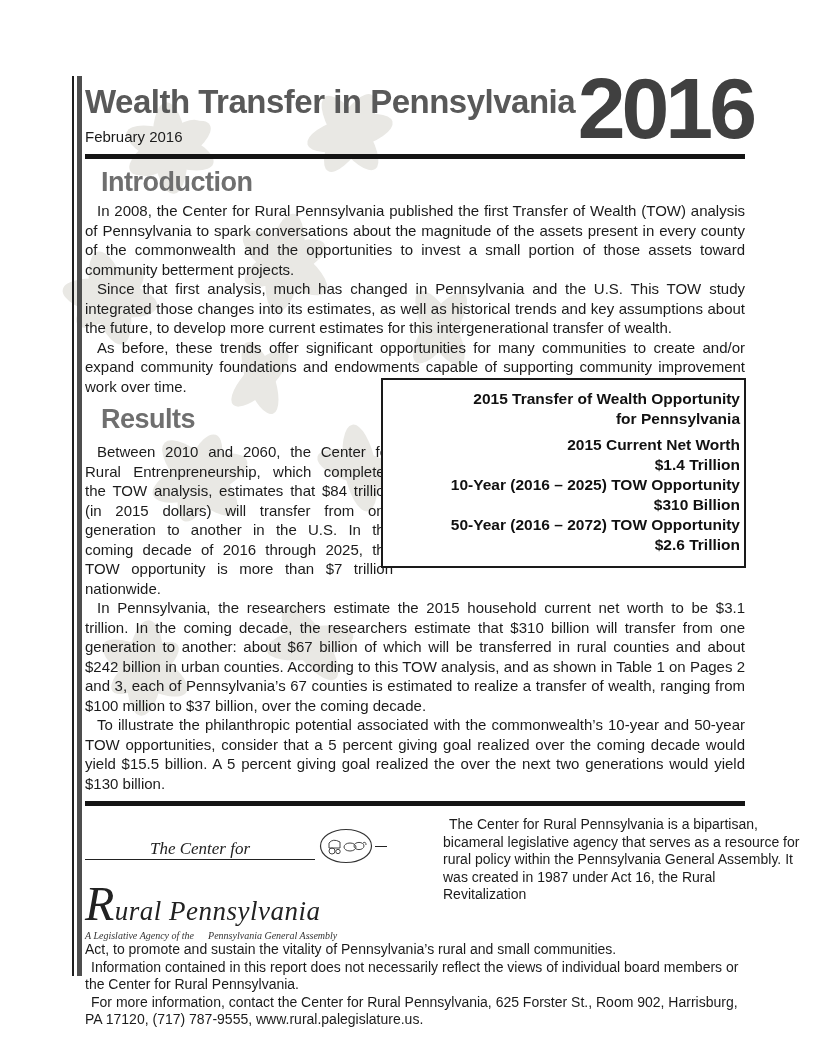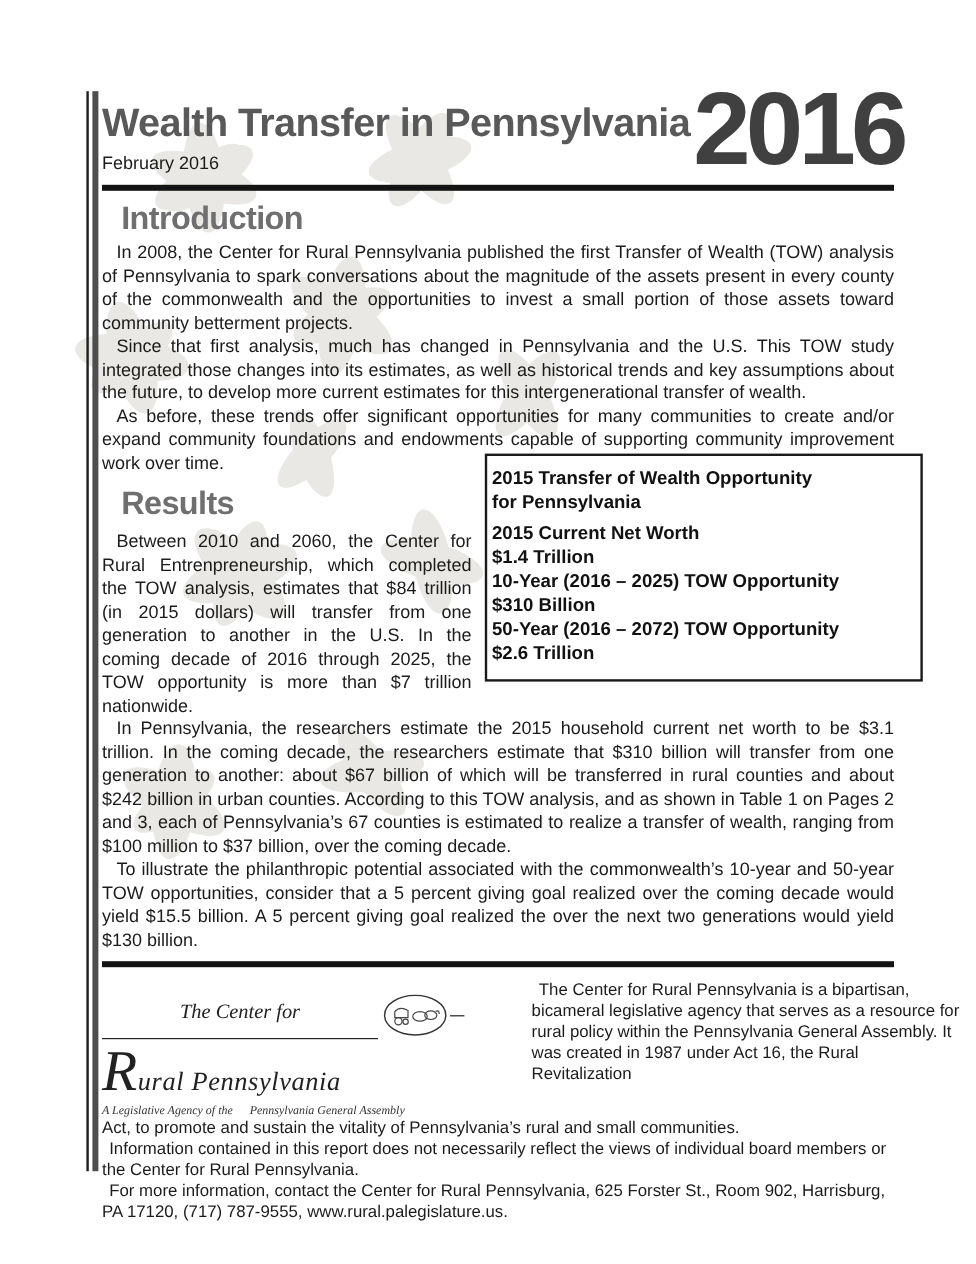--- a/index.html
+++ b/index.html
@@ -35,46 +35,46 @@
     text-indent:12px; color:#1b1b1b;
   }
   .intro-pars { margin-top:4px; }
 
   .results-wrap { position:relative; margin-top:8px; }
   .results-left { width:308px; }
   .results-left .body-par { text-align:justify; }
   .left-par { margin-top:8px; }
 
   .tow-box {
-    position:absolute; left:319px; top:-26px; width:365px; box-sizing:border-box;
+    position:absolute; left:296px; top:-26px; width:365px; box-sizing:border-box;
     border:2px solid #1a1a1a; background:#ffffff; padding:9px 4px 11px 4px;
-    text-align:left; z-index:3;
+    text-align:right; z-index:3;
   }
   .tow-box .bx { font-size:15.5px; line-height:20px; font-weight:bold; color:#111; }
   .tow-title { margin-bottom:6px; }
 
   .footer-rule { height:5px; background:#141414; margin-top:8px; }
   .footer-row { display:flex; margin-top:10px; }
   .logo-block { width:302px; flex:0 0 302px; }
   .footer-right { margin-left:56px; width:358px; flex:0 0 358px; }
   .footer-par { margin:0; font-size:14px; line-height:17.5px; color:#1b1b1b; text-indent:6px; }
   .footer-full { margin-top:0; }
   .footer-full .footer-par.noindent { text-indent:0; }
 
   
   .logo-row1 { display:flex; align-items:center; margin-top:12px; }
   .centerfor {
     flex:1; font-family:"Liberation Serif", serif; font-style:italic; font-size:17px;
-    color:#222; text-align:center; border-bottom:1.5px solid #222; padding-bottom:12px;
+    color:#222; text-align:center; border-bottom:1.5px solid #222; padding-bottom:0;
   }
   .emblem { margin:0 2px 6px 4px; }
   .emblem-dash { width:12px; border-top:1.5px solid #222; margin-bottom:6px; }
   .logo-name {
-    font-family:"Liberation Serif", serif; font-style:italic; font-size:22px;
-    color:#222; line-height:40px; margin-top:3px; letter-spacing:0.5px; white-space:nowrap;
+    font-family:"Liberation Serif", serif; font-style:italic; font-size:27px;
+    color:#222; line-height:40px; margin-top:14px; letter-spacing:0.5px; white-space:nowrap;
   }
   .logo-name::first-letter { font-size:48px; }
   .logo-tagline {
     font-family:"Liberation Serif", serif; font-style:italic; font-size:10px;
     color:#333; text-align:left; margin-top:-1px;
   }
   .logo-tagline .tg-gap { display:inline-block; width:14px; }
 </style>
 </head>
 <body>

